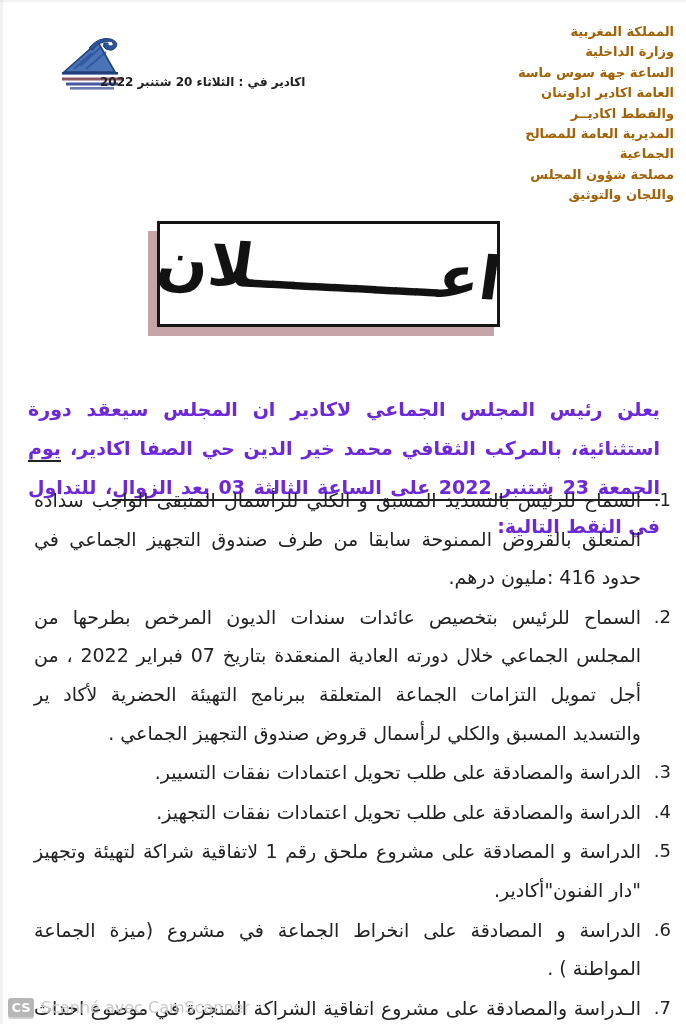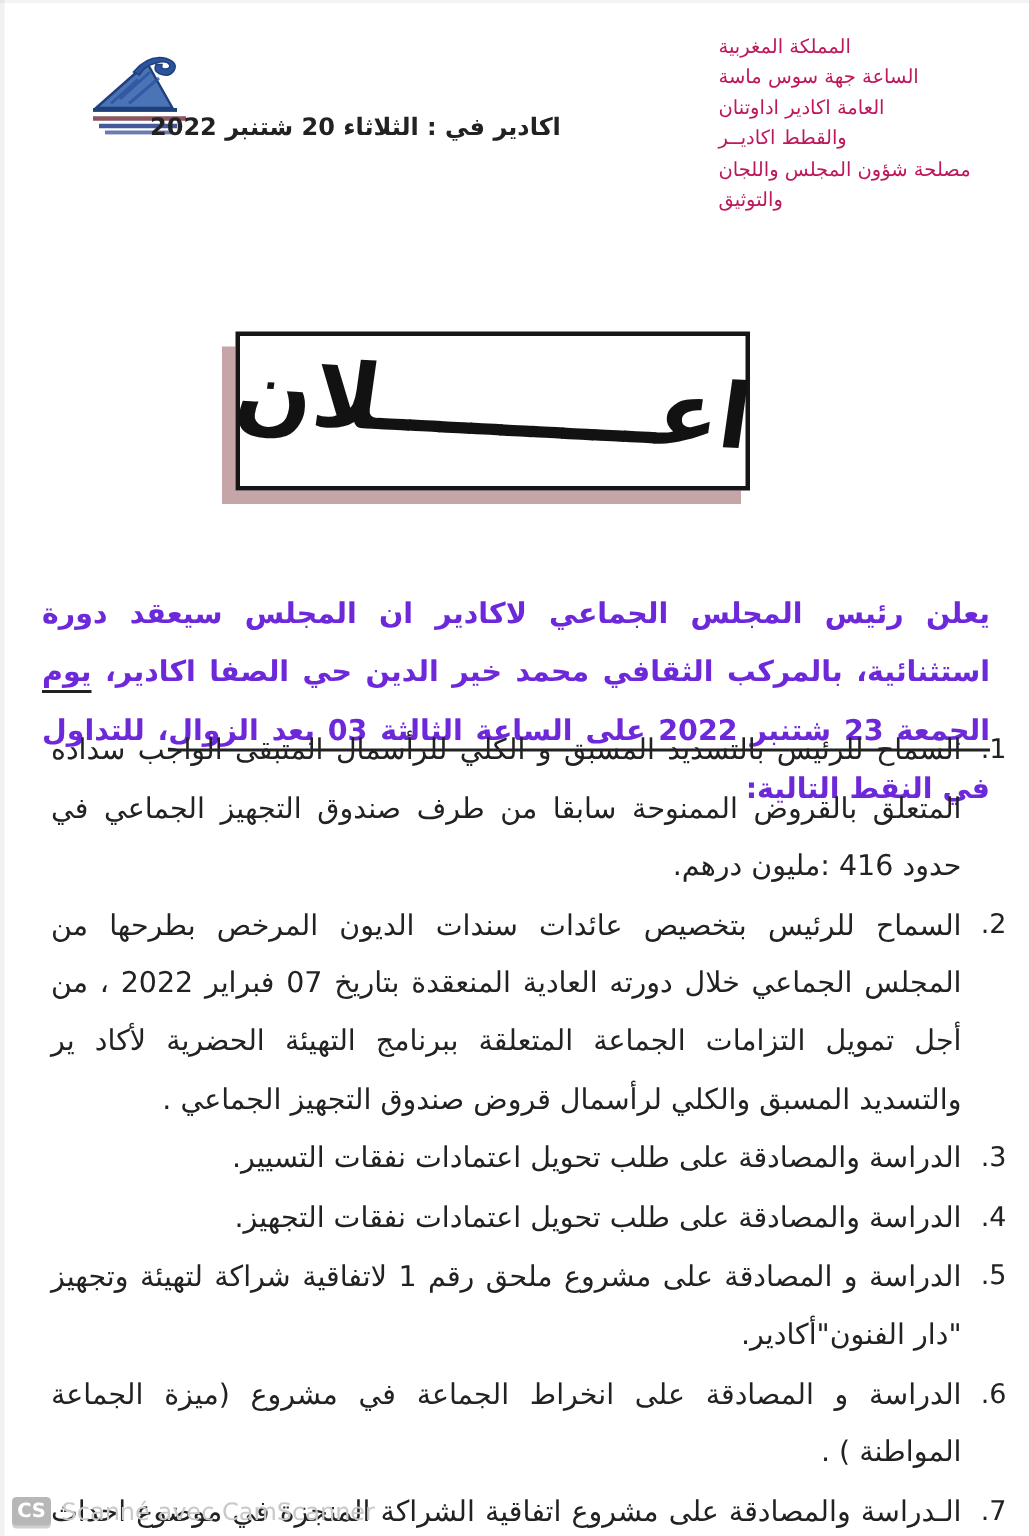--- a/index.html
+++ b/index.html
@@ -9,27 +9,27 @@
   }
   .page{
     position:absolute;inset:0;background:#fff;
     box-shadow:inset 3px 0 0 rgba(190,190,190,.22), inset 0 2px 0 rgba(190,190,190,.18);
   }
   
   .logo{position:absolute;left:58px;top:34px;width:74px;height:58px;}
   
   .date-line{
     position:absolute;left:100px;top:75px;white-space:nowrap;
-    direction:rtl;font-size:16px;font-weight:bold;color:#222;
+    direction:rtl;font-size:12px;font-weight:bold;color:#222;
   }
   
   .org-block{
     position:absolute;right:12px;top:22px;width:195px;
-    direction:rtl;text-align:left;font-size:13px;font-weight:normal;
-    line-height:20.4px;color:#be185d;
+    direction:rtl;text-align:right;font-size:13px;font-weight:bold;
+    line-height:20.4px;color:#a16207;
   }
   
   .title-shadow{
     position:absolute;left:148px;top:231px;width:346px;height:105px;
   }
   .title-box{
     position:absolute;left:157px;top:221px;width:343px;height:106px;
     background:#fff;border:3px solid #161616;box-sizing:border-box;
     display:flex;align-items:center;justify-content:center;
   }
@@ -76,23 +76,25 @@
       <rect x="4" y="43.5" width="62" height="3" fill="#7c4450" opacity="0.9"></rect>
       <rect x="8" y="48.5" width="52" height="3" fill="#445a9c"></rect>
       <rect x="12" y="53" width="44" height="2.6" fill="#445a9c" opacity="0.8"></rect>
     </svg>
   </div>
 
   <div class="date-line">اكادير في : الثلاثاء 20 شتنبر 2022</div>
 
   <div class="org-block">
     <div>المملكة المغربية</div>
+    <div>وزارة الداخلية</div>
     <div>الساعة جهة سوس ماسة</div>
     <div>العامة اكادير اداوتنان</div>
     <div>والقطط اكاديــر</div>
+    <div>المديرية العامة للمصالح الجماعية</div>
     <div>مصلحة شؤون المجلس واللجان والتوثيق</div>
   </div>
 
   <div class="title-shadow" style="background:#c5a5a7;"></div>
   <div class="title-box">
     <div class="title-text">اعـــــــــلان</div>
   </div>
 
   <p class="intro"><span>يعلن رئيس المجلس الجماعي لاكادير ان المجلس سيعقد دورة استثنائية، بالمركب الثقافي محمد خير الدين حي الصفا اكادير، </span><span class="u">يوم الجمعة 23 شتنبر 2022 على الساعة الثالثة 03 بعد الزوال</span><span>، للتداول في النقط التالية:</span></p>
 

